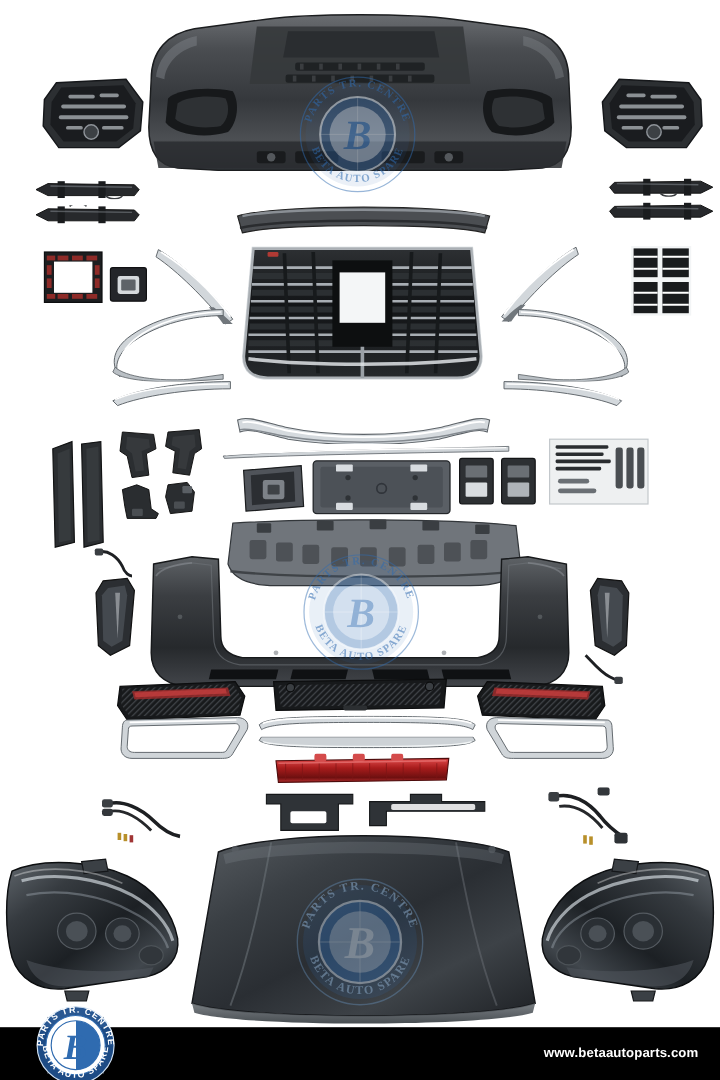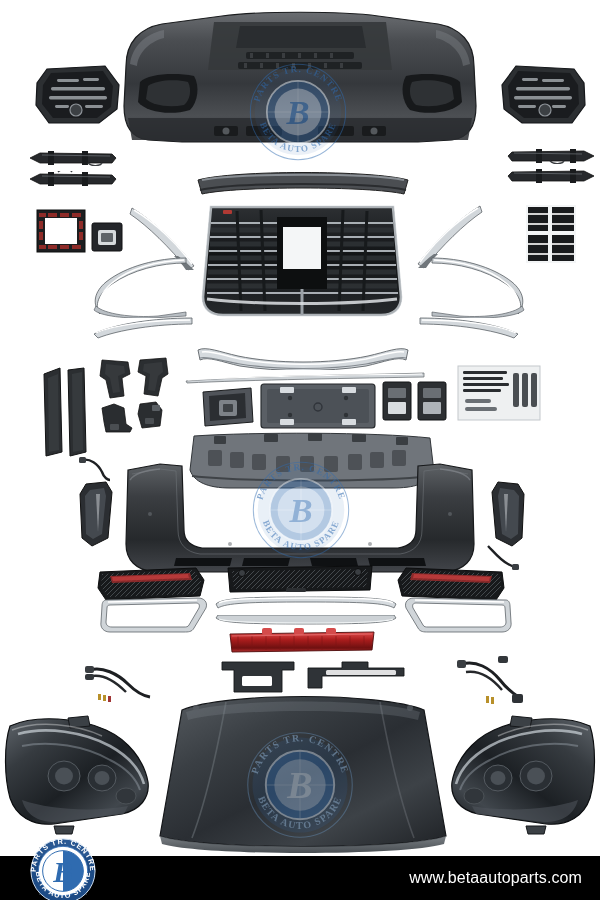--- a/index.html
+++ b/index.html
@@ -25,22 +25,23 @@
 
   
   #footer {
     position: absolute; left: 0; bottom: 0;
     width: 600px; height: 44px;
     background: #000000;
     display: flex; align-items: center;
   }
   #footer-url {
     position: absolute; right: 18px;
-    color: #ffffff; font-size: 16px; letter-spacing: .1px;
+    color: #ffffff; font-size: 11px; letter-spacing: .1px;
     font-family: "Liberation Sans", sans-serif;
+    font-weight: bold;
   }
   #brand-word {
     position: absolute; left: 84px; top: 5px;
     color: #2b5faa; font-size: 31px;
     font-family: "Liberation Serif", serif;
     font-style: italic; font-weight: 700;
     letter-spacing: .5px;
     text-shadow: 0 1px 1px rgba(255,255,255,.12);
   }
   #brand-logo { position: absolute; left: 26px; top: -22px; width: 74px; height: 74px; }

